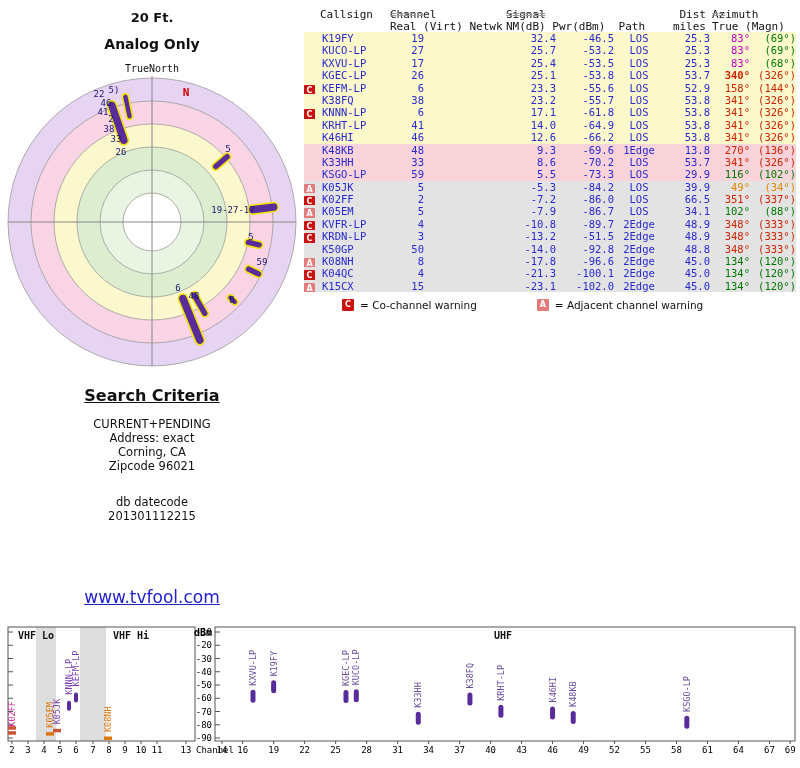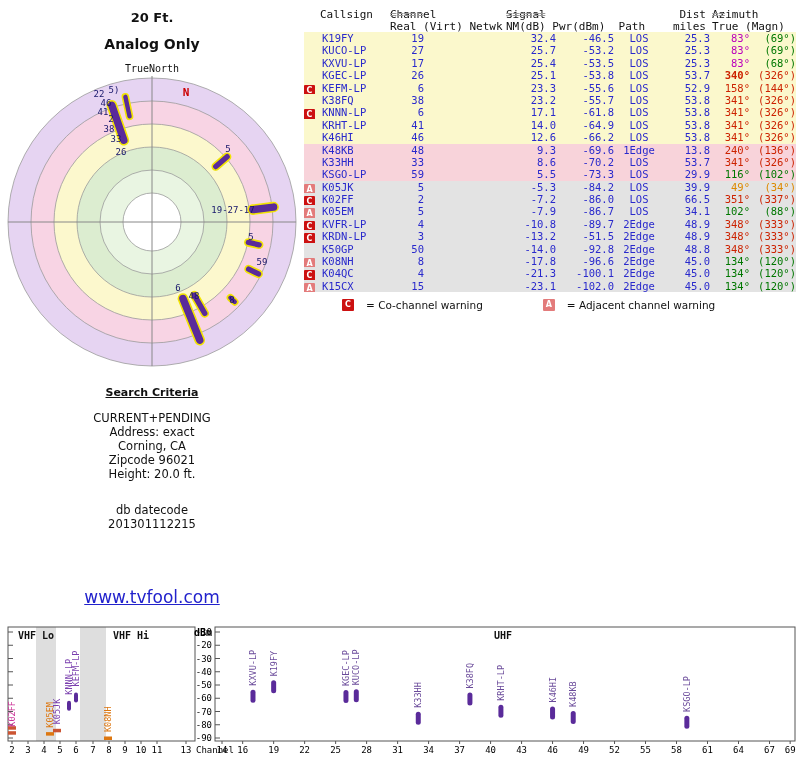--- a/index.html
+++ b/index.html
@@ -44,25 +44,25 @@
     display:inline-block; width:11px; height:11px; line-height:11px; text-align:center;
     color:#fff; font-size:8px; font-weight:bold; border-radius:1px;
     font-family:"DejaVu Sans","Liberation Sans",sans-serif;
   }
   .wc { background:var(--warn-c); }
   .wa { background:var(--warn-a); }
   .legend { margin-top:7px; font-size:10.5px; display:flex; align-items:center; }
   .legend .wbox { width:12px; height:12px; line-height:12px; }
   .legend .lg1 { margin-left:38px; }
   .legend .lg2 { margin-left:60px; }
-  .lgtext { margin-left:12px; white-space:pre; }
+  .lgtext { margin-left:6px; white-space:pre; }
 
   
   .criteria { left:38px; top:386px; width:228px; text-align:center; font-size:11.5px; }
-  .crit-title { font-weight:bold; text-decoration:underline; font-size:11px; margin-bottom:12px; }
+  .crit-title { font-weight:bold; text-decoration:underline; font-size:16px; margin-bottom:12px; }
   .crit-line { line-height:14px; }
   .crit-dc1 { margin-top:22px; line-height:14px; }
   .crit-dc2 { line-height:14px; }
 
   .sitelink { left:38px; top:587px; width:228px; text-align:center; display:block;
               color:var(--link-blue); font-size:17px; text-decoration:underline; cursor:pointer; }
 
   #spectrum { left:0; top:612px; }
   #radar text, #spectrum text { font-family:"DejaVu Sans Mono","Liberation Mono",monospace; }
 </style>
@@ -246,21 +246,21 @@
       <div class="trow band-pink">
         <span class="cell warncell"></span>
         <span class="cell c-callsign">K48KB</span>
         <span class="cell c-real">48</span>
         <span class="cell c-virt"></span>
         <span class="cell c-netwk"></span>
         <span class="cell c-nm">9.3</span>
         <span class="cell c-pwr">-69.6</span>
         <span class="cell c-path">1Edge</span>
         <span class="cell c-dist">13.8</span>
-        <span class="cell c-true" style="color: rgb(204, 34, 0);">240°</span>
+        <span class="cell c-true" style="color: rgb(204, 34, 0);">270°</span>
         <span class="cell c-magn" style="color: rgb(204, 34, 0);">(136°)</span>
       </div>
       <div class="trow band-pink">
         <span class="cell warncell"></span>
         <span class="cell c-callsign">K33HH</span>
         <span class="cell c-real">33</span>
         <span class="cell c-virt"></span>
         <span class="cell c-netwk"></span>
         <span class="cell c-nm">8.6</span>
         <span class="cell c-pwr">-70.2</span>
@@ -409,21 +409,20 @@
   </div>
 </div>
 
 <div class="abs criteria">
   <div class="crit-title">Search Criteria</div>
   <div id="crit-lines">
       <div class="crit-line">CURRENT+PENDING</div>
       <div class="crit-line">Address: exact</div>
       <div class="crit-line">Corning, CA</div>
       <div class="crit-line">Zipcode 96021</div>
-      <div class="crit-line">Height: 20.0 ft.</div>
     </div>
   <div class="crit-dc1">db datecode</div>
   <div class="crit-dc2">201301112215</div>
 </div>
 
 <a class="abs sitelink" href="#">www.tvfool.com</a>
 
 <svg id="spectrum" class="abs" width="800" height="156">
     <rect x="36" y="15" width="20" height="114" fill="#dedede"></rect>
     <rect x="80" y="15" width="26" height="114" fill="#dedede"></rect>

